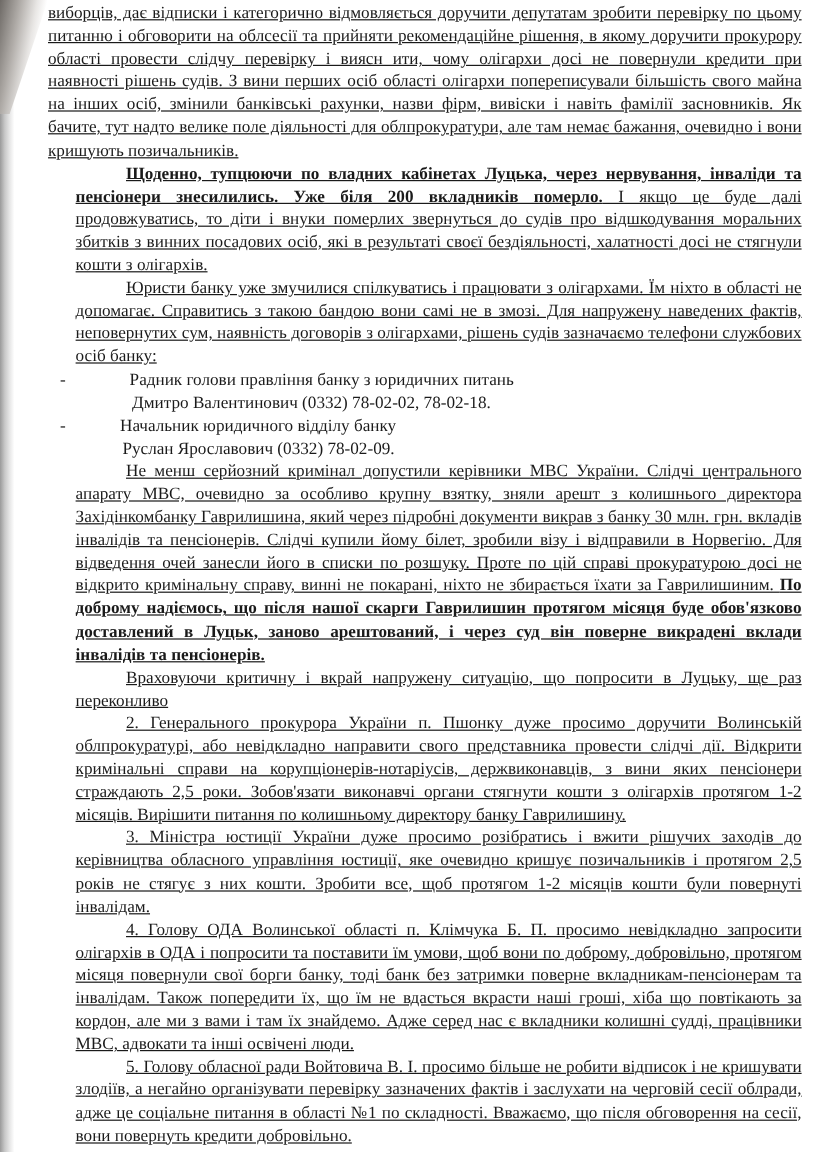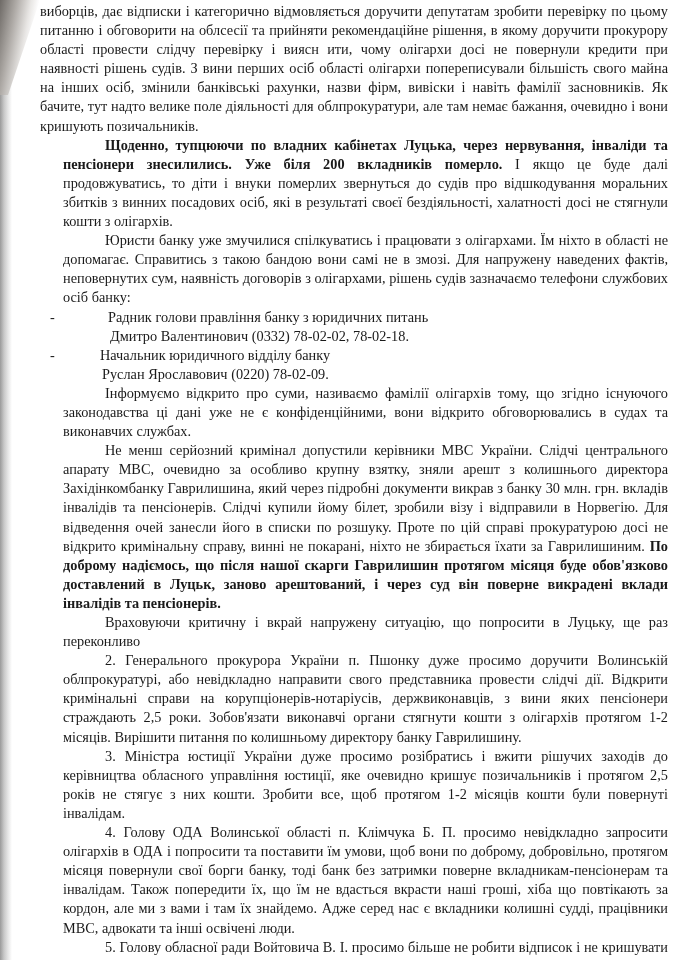--- a/index.html
+++ b/index.html
@@ -15,21 +15,21 @@
   }
   .scan-edge-top {
     position: absolute; left: 0; top: 0; width: 40px; height: 95px;
     background: linear-gradient(100deg, #6e6a66 0%, #b0aca8 30%, #e8e6e4 55%, rgba(255,255,255,0) 70%);
     clip-path: polygon(0 0, 100% 0, 20% 100%, 0 100%);
   }
   .page {
     position: absolute; left: 40px; top: 2px; width: 628px;
     font-size: 14.3px; line-height: 19.1px;
   }
-  p { margin: 0; text-align: justify; }
+  p { margin: 0; text-align: justify; text-decoration: underline; }
   p.indent { text-indent: 42px; margin-left: 23px; }
   b { font-weight: bold; }
   .contact { padding-left: 68px; }
   .contact .row { position: relative; }
   .contact .dash { position: absolute; left: -58px; }
   .contact .line2 { padding-left: 2px; }
   .contact.c2 { padding-left: 60px; }
   .contact.c2 .dash { position: absolute; left: -50px; }
   .heading {
     text-align: center; font-weight: bold; text-decoration: underline;
@@ -48,24 +48,23 @@
   <p class="indent"><b>Щоденно, тупцюючи по владних кабінетах Луцька, через  нервування, інваліди та пенсіонери знесилились. Уже біля 200 вкладників померло.</b><span> І якщо це буде далі продовжуватись, то діти і внуки померлих звернуться до судів про відшкодування моральних збитків з винних посадових осіб, які в результаті своєї бездіяльності, халатності досі не стягнули кошти з олігархів.</span></p>
 
   <p class="indent">Юристи банку уже змучилися спілкуватись і працювати з олігархами. Їм ніхто в області не допомагає. Справитись з такою бандою вони самі не в змозі. Для напружену наведених фактів, неповернутих сум, наявність договорів з олігархами, рішень  судів зазначаємо телефони службових осіб банку:</p>
 
   <div class="contact">
     <div class="row"><span class="dash">-</span><span>Радник голови правління банку з юридичних питань</span></div>
     <div class="line2">Дмитро Валентинович (0332) 78-02-02, 78-02-18.</div>
   </div>
   <div class="contact c2">
     <div class="row"><span class="dash">-</span><span>Начальник юридичного відділу банку</span></div>
-    <div class="line2">Руслан Ярославович (0220) 78-02-09.</div>
+    <div class="line2">Руслан Ярославович (0332) 78-02-09.</div>
   </div>
 
-  <p class="indent">Інформуємо відкрито про суми, називаємо фамілії олігархів тому, що згідно існуючого законодавства ці дані уже не є конфіденційними, вони відкрито обговорювались в судах та виконавчих службах.</p>
 
   <p class="indent"><span>Не менш серйозний кримінал допустили керівники МВС України. Слідчі центрального апарату МВС, очевидно за особливо крупну взятку, зняли арешт з колишнього директора Західінкомбанку Гаврилишина, який через підробні документи викрав з банку 30 млн. грн. вкладів інвалідів та пенсіонерів. Слідчі купили йому білет, зробили візу і відправили в Норвегію. Для відведення очей занесли його в списки по розшуку. Проте по цій справі прокуратурою досі не відкрито кримінальну справу, винні не покарані, ніхто не збирається їхати за Гаврилишиним. </span><b>По доброму надіємось, що після нашої скарги Гаврилишин протягом місяця буде обов'язково доставлений в Луцьк, заново арештований, і через суд  він поверне викрадені вклади інвалідів та пенсіонерів.</b></p>
 
   <p class="indent">Враховуючи критичну і вкрай напружену ситуацію, що попросити в Луцьку, ще раз переконливо</p>
 
 
   <p class="indent">2. Генерального прокурора України п. Пшонку дуже просимо доручити Волинській облпрокуратурі, або невідкладно направити свого представника провести слідчі дії. Відкрити кримінальні справи на корупціонерів-нотаріусів, держвиконавців, з вини яких пенсіонери страждають 2,5 роки. Зобов'язати виконавчі органи стягнути кошти з олігархів протягом 1-2 місяців. Вирішити питання по колишньому директору банку Гаврилишину.</p>
   <p class="indent">3. Міністра юстиції України дуже просимо розібратись і вжити рішучих заходів до керівництва обласного управління юстиції, яке очевидно кришує позичальників і протягом 2,5 років не стягує з них кошти. Зробити все, щоб протягом 1-2 місяців кошти були повернуті інвалідам.</p>
   <p class="indent">4. Голову ОДА Волинської області п. Клімчука Б. П. просимо невідкладно запросити олігархів в ОДА і попросити та поставити їм умови, щоб вони по доброму, добровільно, протягом місяця повернули свої борги банку, тоді банк без затримки поверне вкладникам-пенсіонерам та інвалідам. Також попередити їх, що їм не вдасться вкрасти наші гроші, хіба що повтікають за кордон, але ми з вами і там їх знайдемо. Адже серед нас є вкладники колишні судді, працівники МВС, адвокати та інші освічені люди.</p>
   <p class="indent">5. Голову обласної ради Войтовича В. І. просимо більше не робити відписок і не кришувати злодіїв, а негайно організувати перевірку зазначених фактів і заслухати на черговій сесії облради, адже це соціальне питання в області №1 по складності. Вважаємо, що після обговорення на сесії, вони повернуть кредити добровільно.</p>

